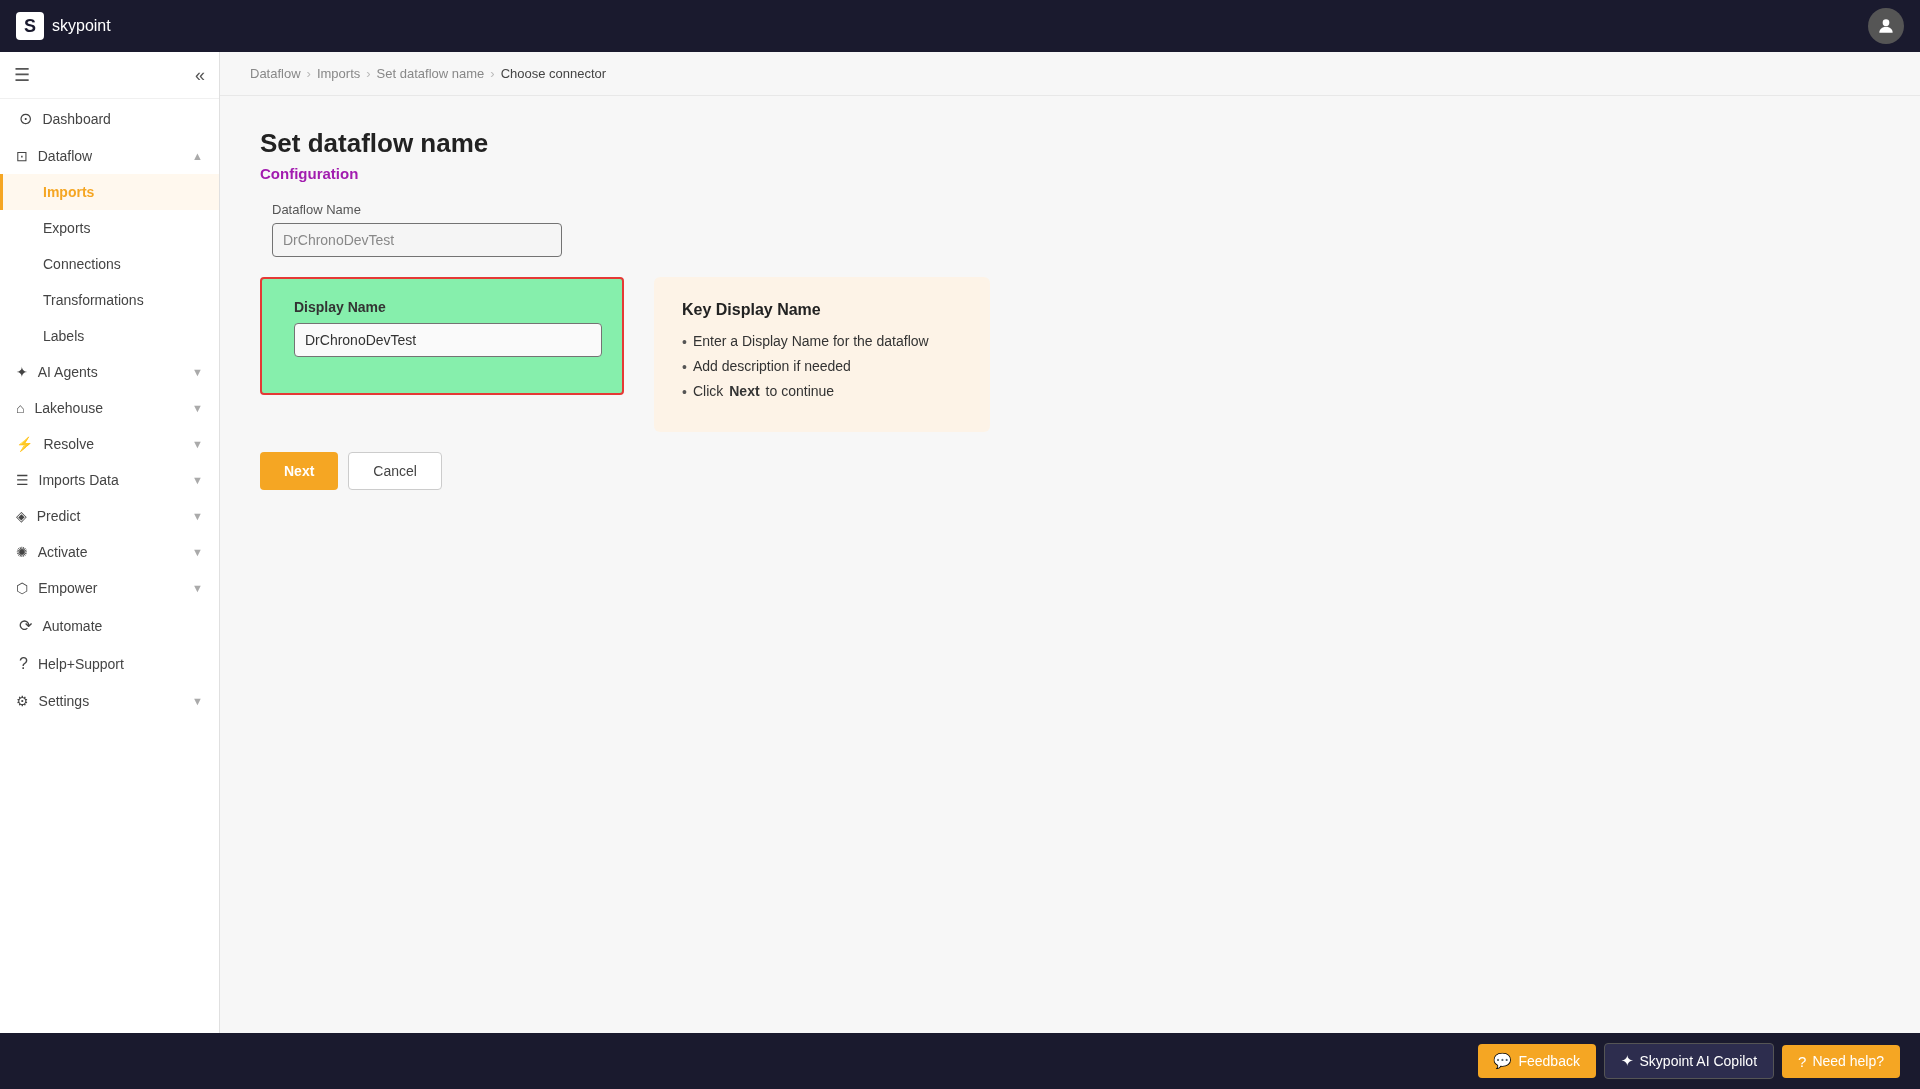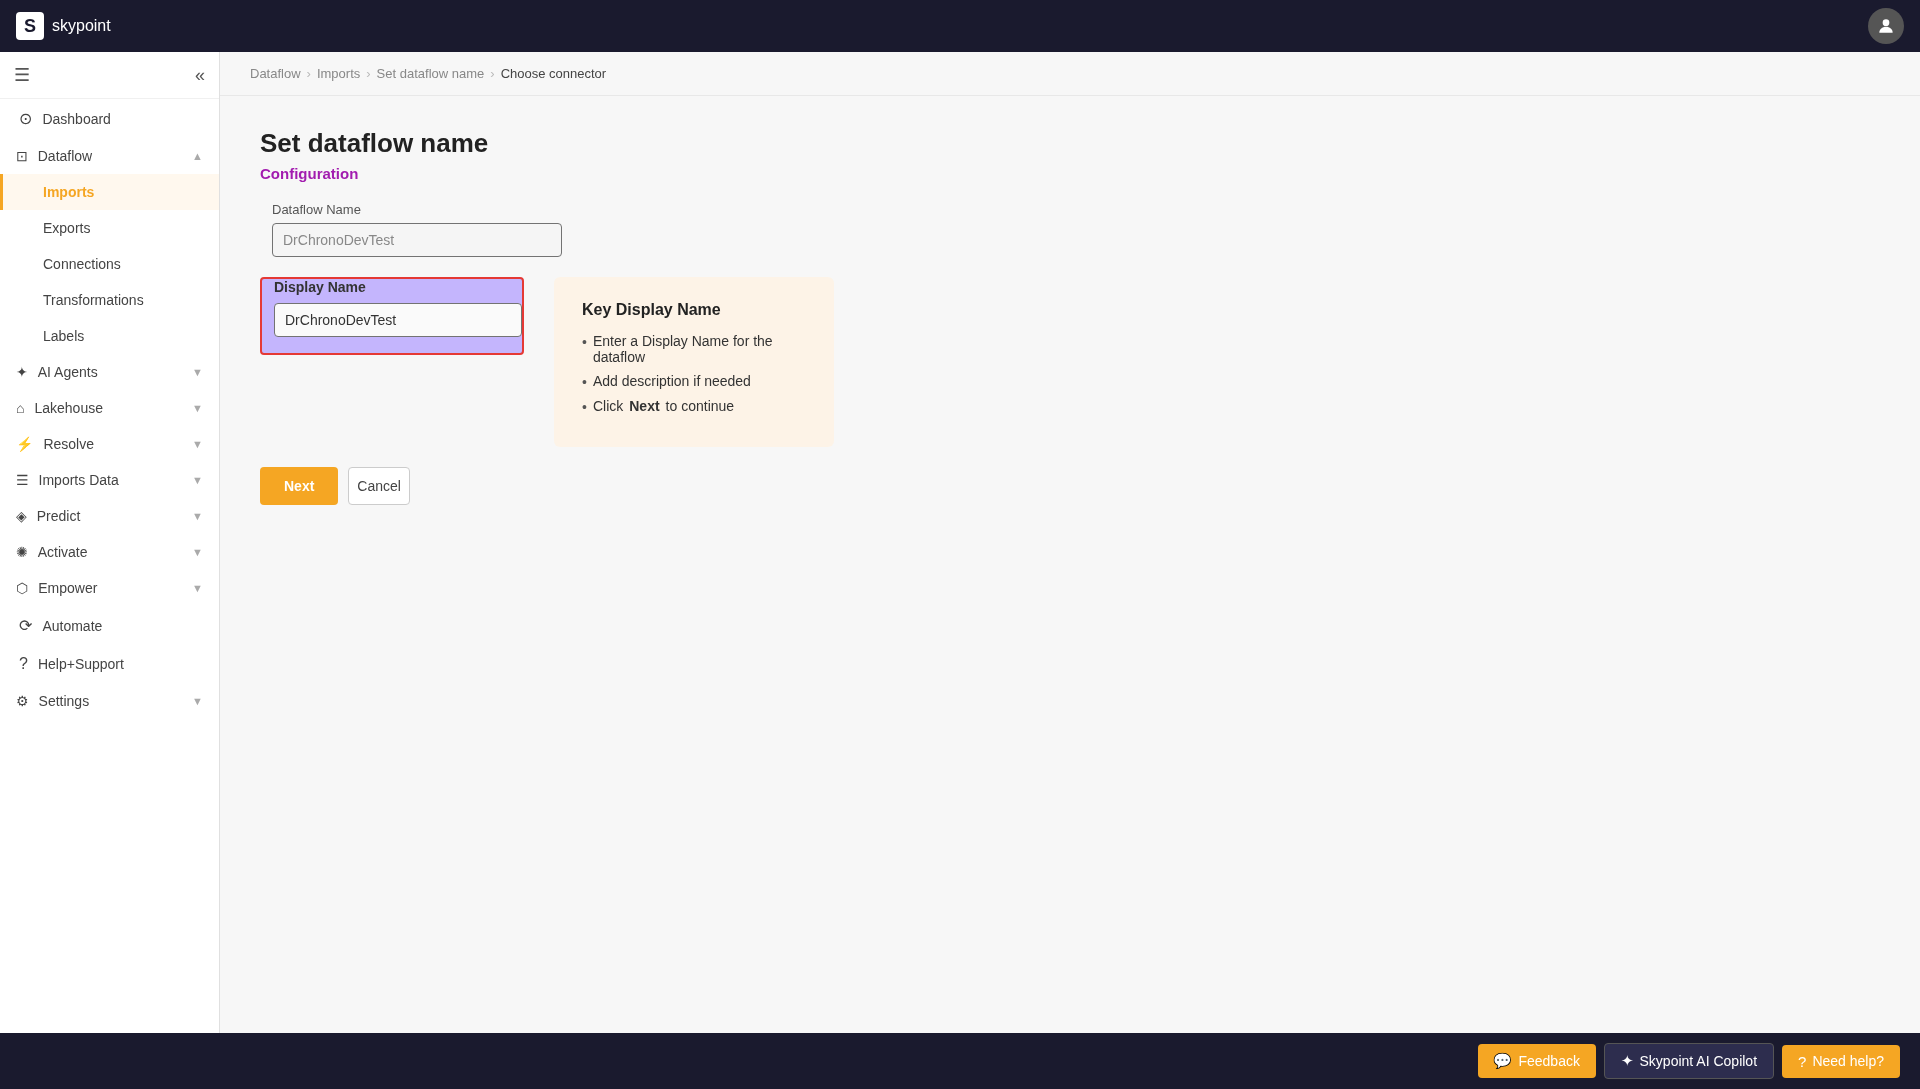--- a/index.html
+++ b/index.html
@@ -88,24 +88,25 @@
 
     .page-title { font-size: 26px; font-weight: 600; color: #222; margin-bottom: 6px; }
     .page-subtitle { font-size: 14px; color: #666; margin-bottom: 4px; }
     .page-section-title { font-size: 15px; font-weight: 600; color: #a21caf; margin-bottom: 20px; }
 
     .form-section {
       display: flex; gap: 30px; align-items: flex-start; margin-top: 20px;
     }
 
     .form-box {
-      background: #c4b5fd;
+      background: #86efac;
       border: 2px solid #e53935;
       border-radius: 4px;
-      width: 264px;
+      padding: 20px;
+      width: 364px;
       flex-shrink: 0;
     }
 
     .field-group { margin-bottom: 16px; margin-left: 12px; }
     .field-label { font-size: 13px; color: #555; margin-bottom: 6px; display: block; }
 
     .field-input {
       width: 100%;
       padding: 8px 10px;
       border: 1px solid #737373;
@@ -134,30 +135,30 @@
     .btn-row { display: flex; gap: 10px; margin-top: 20px; }
 
     .btn-next {
       background: #f5a623; color: white; border: none;
       padding: 10px 24px; border-radius: 4px; font-size: 14px; font-weight: 600;
       cursor: pointer;
     }
 
     .btn-cancel {
       background: white; color: #444; border: 1px solid #ccc;
-      padding: 10px 8px; border-radius: 4px; font-size: 14px;
+      padding: 10px 24px; border-radius: 4px; font-size: 14px;
       cursor: pointer;
     }
 
     
     .hint-box {
       background: #fdf3e7;
       border-radius: 6px;
       padding: 24px 28px;
-      width: 280px;
+      width: 336px;
       flex-shrink: 0;
     }
     .hint-title { font-size: 16px; font-weight: 700; color: #222; margin-bottom: 14px; }
     .hint-list { list-style: none; padding: 0; }
     .hint-list li {
       font-size: 14px; color: #333; margin-bottom: 8px;
       display: flex; align-items: flex-start; gap: 6px;
     }
     .hint-list li::before { content: "•"; color: #555; flex-shrink: 0; margin-top: 1px; }
     .hint-list li strong { font-weight: 700; }

